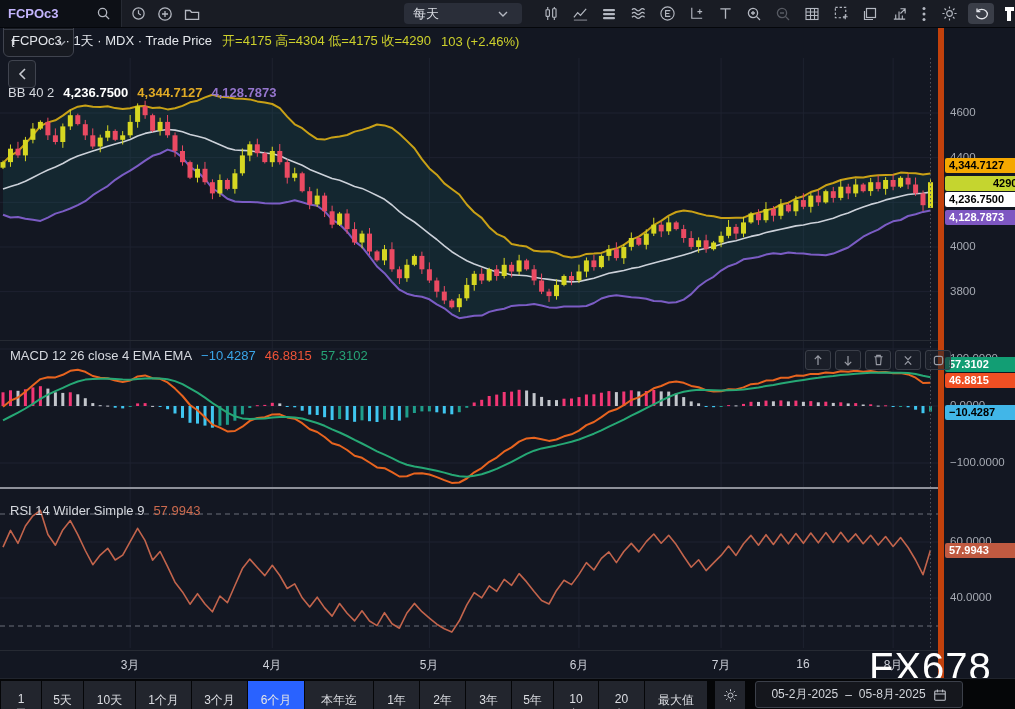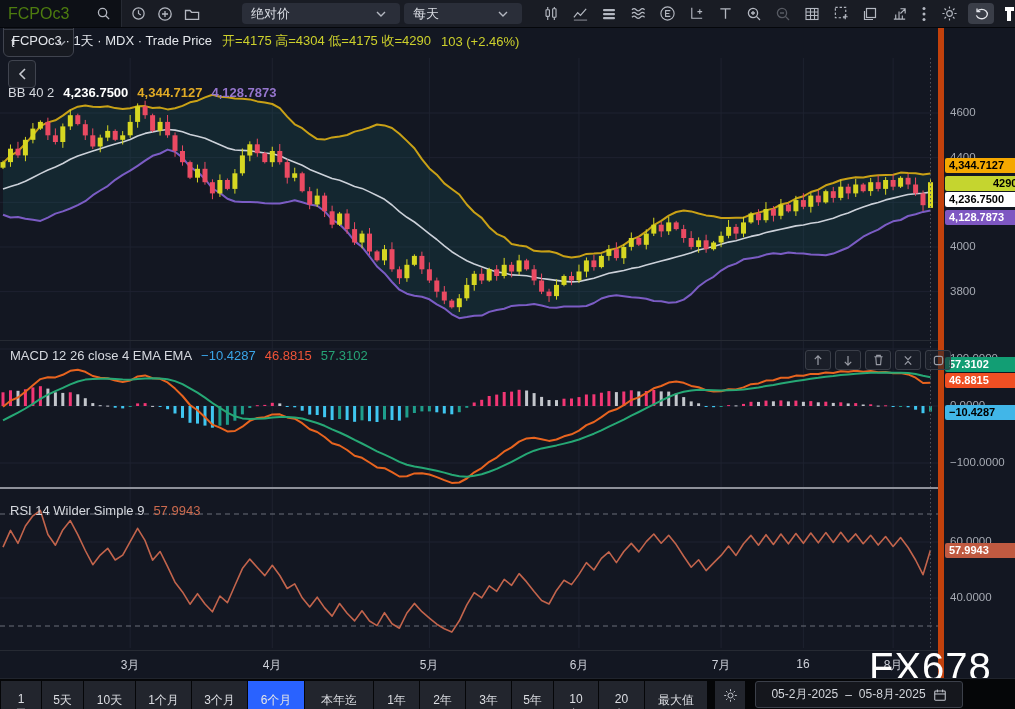--- a/index.html
+++ b/index.html
@@ -2,21 +2,21 @@
 <html><head>
 <meta charset="utf-8">
 <style>
   html,body{margin:0;padding:0;background:#07090d;}
   #app{position:relative;width:1015px;height:709px;background:#131722;overflow:hidden;
        font-family:"Liberation Sans","DejaVu Sans",sans-serif;color:#d1d4dc;-webkit-font-smoothing:antialiased;}
   
   #topbar{position:absolute;left:0;top:0;width:1015px;height:27px;background:#191c24;border-bottom:1px solid #05070b;z-index:30;}
   .tb-group{position:absolute;top:0;height:27px;display:flex;align-items:center;}
   #symbolbox{left:0;width:122px;background:#0d1016;border-right:1px solid #262a33;padding:0 8px;box-sizing:border-box;justify-content:space-between;cursor:pointer;}
-  #symbolbox .sym{font-size:16px;font-weight:normal;color:#4d7c0f;}
+  #symbolbox .sym{font-size:13px;font-weight:bold;color:#c4b5fd;}
   .ticon{width:20px;height:20px;display:flex;align-items:center;justify-content:center;color:#b4b8c1;cursor:pointer;flex:0 0 auto;}
   .ticon svg{display:block;}
   #smallicons{left:128px;gap:7px;}
   .select{position:absolute;top:3px;height:21px;background:#2a2e39;border-radius:4px;display:flex;align-items:center;justify-content:space-between;padding:0 9px;box-sizing:border-box;font-size:13px;color:#d8dbe2;cursor:pointer;}
   #sel-price{left:242px;width:158px;}
   #sel-interval{left:404px;width:118px;}
   #iconstrip{left:541px;gap:9px;}
   .dim{opacity:.4;}
   #undobox{width:26px;height:21px;background:#3a3e48;border-radius:4px;display:flex;align-items:center;justify-content:center;color:#e3e5ea;font-size:14px;cursor:pointer;}
   #tvlogo{width:26px;height:20px;display:flex;align-items:center;justify-content:center;}
@@ -79,28 +79,20 @@
         <svg width="16" height="16" viewBox="0 0 16 16" fill="none" stroke="currentColor" stroke-width="1.3">
             <circle cx="8" cy="8" r="6.2"></circle>
             <path d="M8 5v6M5 8h6"></path>
           </svg>
       </span>
       <span class="ticon">
         <svg width="16" height="16" viewBox="0 0 16 16" fill="none" stroke="currentColor" stroke-width="1.3">
             <path d="M1.5 4.5h4.5l1.6 1.8h7v7h-13.1z"></path>
           </svg>
       </span>
-    </div>
-    <div class="select" id="sel-price">
-      <span>绝对价</span>
-      <span class="ticon">
-          <svg width="10" height="6" viewBox="0 0 10 6" fill="none" stroke="currentColor" stroke-width="1.4">
-            <path d="M1 1l4 4 4-4"></path>
-          </svg>
-        </span>
     </div>
     <div class="select" id="sel-interval">
       <span>每天</span>
       <span class="ticon">
           <svg width="10" height="6" viewBox="0 0 10 6" fill="none" stroke="currentColor" stroke-width="1.4">
             <path d="M1 1l4 4 4-4"></path>
           </svg>
         </span>
     </div>
     <div class="tb-group" id="iconstrip">

